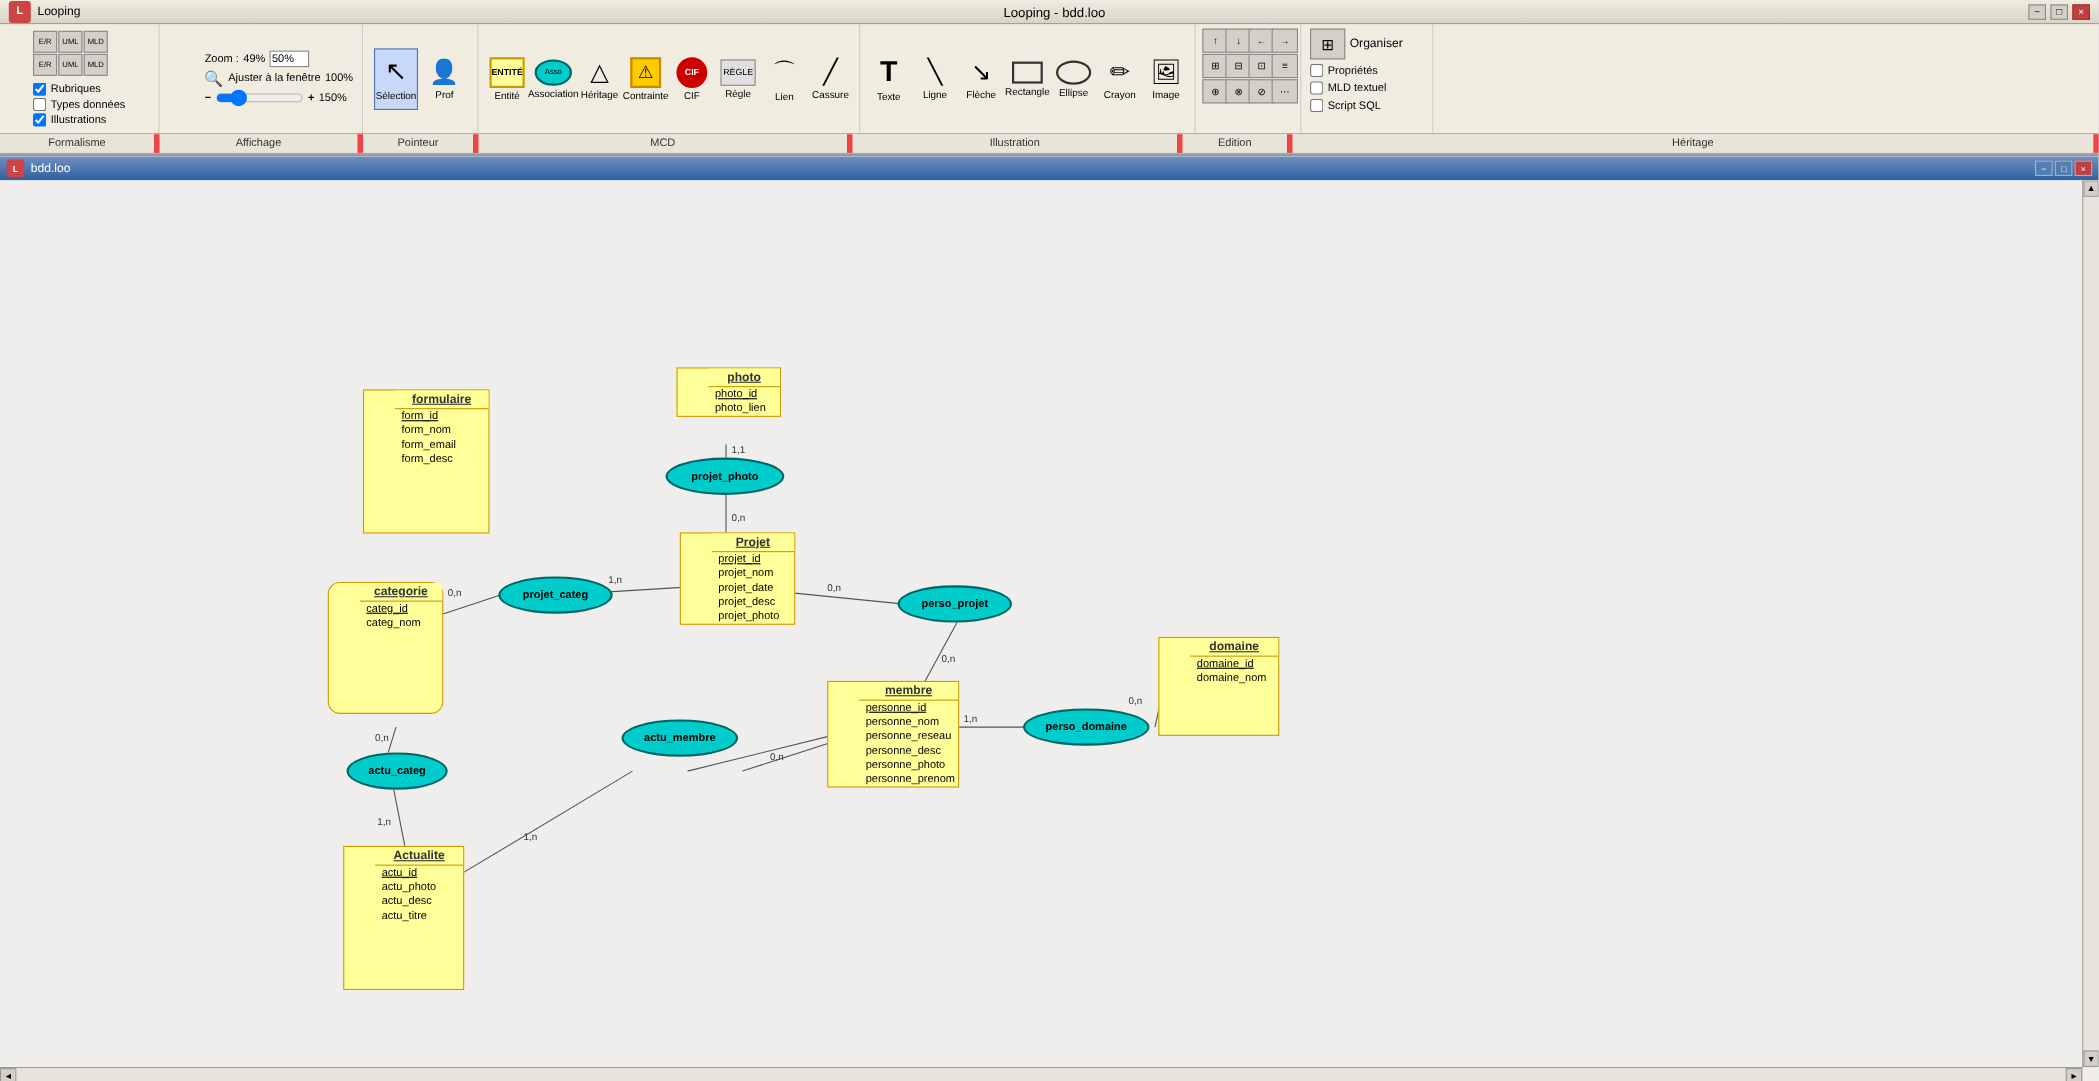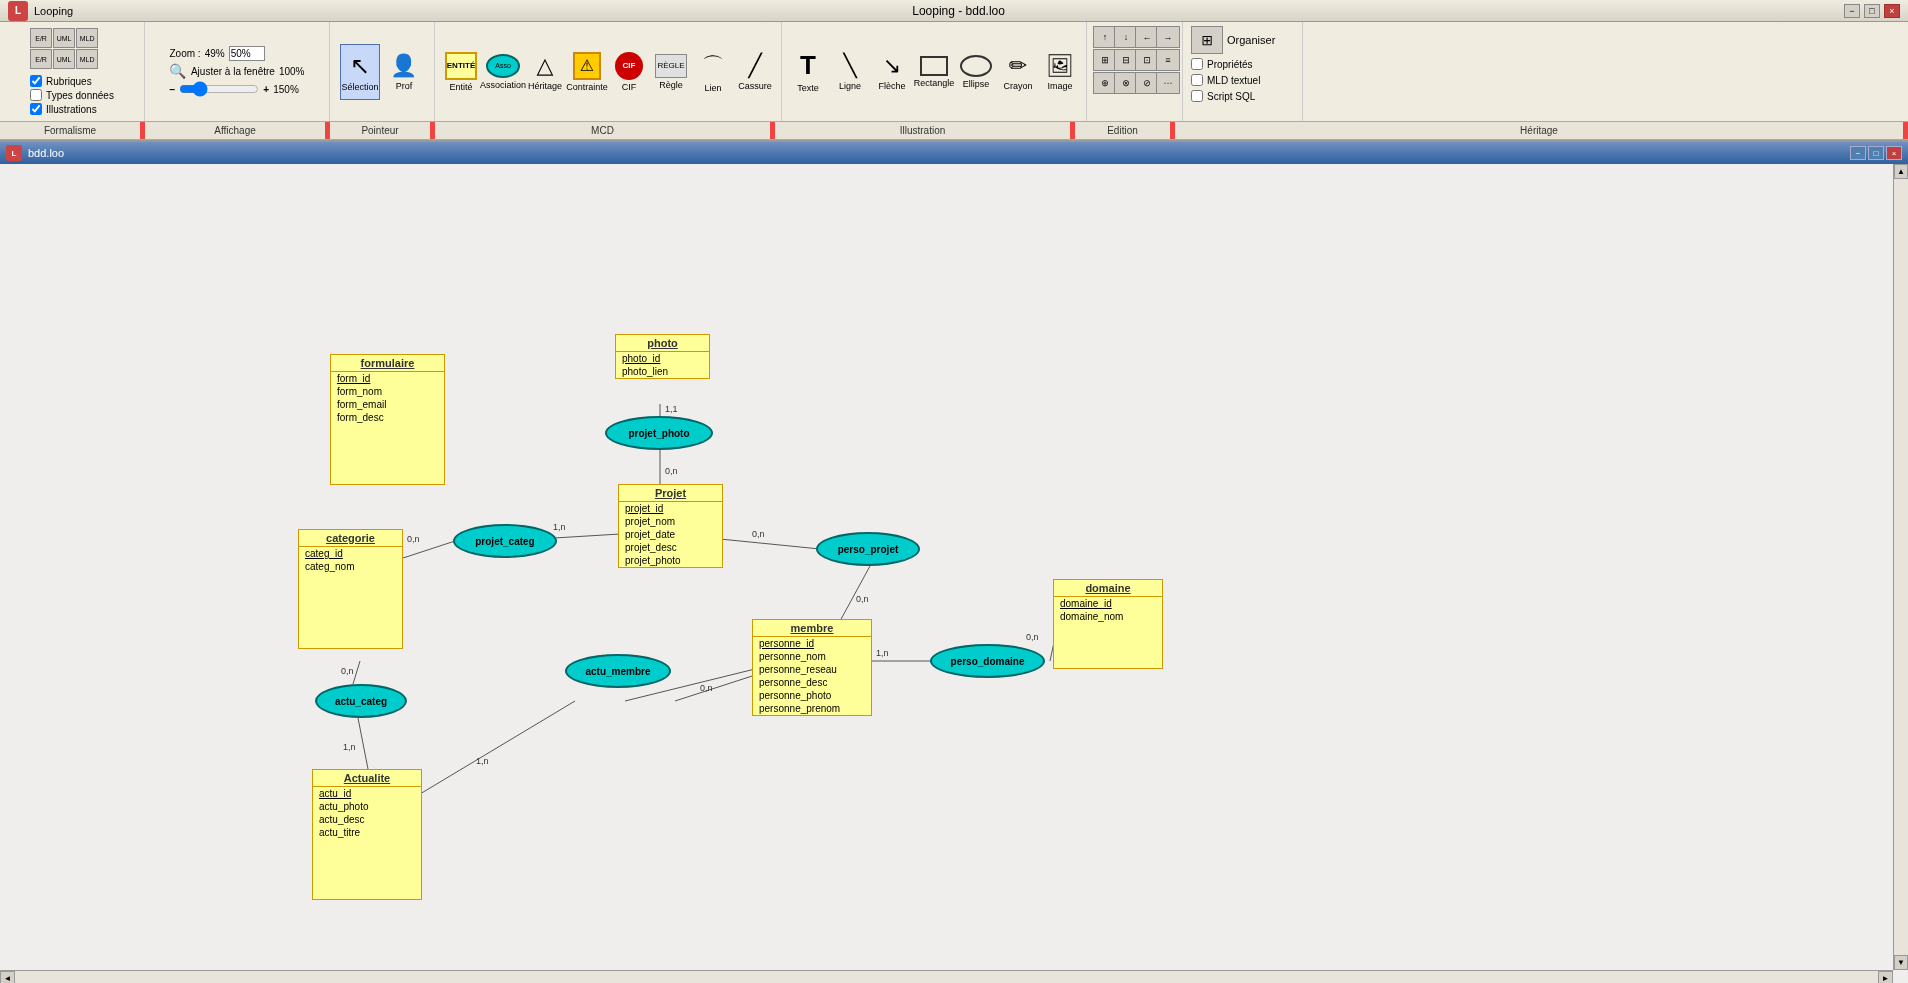--- a/index.html
+++ b/index.html
@@ -67,21 +67,21 @@
     }
     .toolbar-btn-selected { background: #c8d8f8; border: 1px solid #5070b0; }
     .toolbar-label { font-size: 9px; text-align: center; margin-top: 2px; }
 
     
     #formalisme-section { width: 140px; }
     .checkbox-row { display: flex; align-items: center; gap: 4px; font-size: 10px; }
     .checkbox-row input { width: 12px; height: 12px; }
 
     
-    #affichage-section { width: 180px; }
+    #affichage-section { width: 180px; align-items: flex-end; }
     .zoom-row { display: flex; align-items: center; gap: 4px; font-size: 10px; }
     .zoom-slider { width: 80px; }
 
     
     #section-labels {
       display: flex;
       height: 18px;
       border-bottom: 1px solid #aaa;
       background: #e8e4d8;
     }
@@ -158,20 +158,21 @@
       font-size: 8px; cursor: pointer;
     }
     .scroll-track { flex: 1; background: #e8e4dc; }
 
     
     .entity-box {
       position: absolute;
       background: #ffff99;
       border: 1px solid #cc9900;
       min-width: 90px;
+      padding-left: 28px;
     }
     .entity-title {
       background: #ffff99;
       border-bottom: 1px solid #cc9900;
       text-align: center;
       font-weight: bold;
       font-size: 11px;
       padding: 2px 4px;
       color: #333;
       text-decoration: underline;
@@ -489,21 +490,21 @@
 
         <div class="entity-box" style="left:618px;top:320px;width:105px;">
           <div class="entity-title">Projet</div>
           <div class="entity-key">projet_id</div>
           <div class="entity-attr">projet_nom</div>
           <div class="entity-attr">projet_date</div>
           <div class="entity-attr">projet_desc</div>
           <div class="entity-attr">projet_photo</div>
         </div>
 
-        <div class="entity-box" style="left:298px;top:365px;width:105px;">
+        <div class="entity-box" style="left:298px;top:365px;width:105px;border-radius:11px;">
           <div class="entity-title">categorie</div>
           <div class="entity-key">categ_id</div>
           <div class="entity-attr">categ_nom</div>
           <div style="height:75px;"></div>
         </div>
 
         <div class="entity-box" style="left:752px;top:455px;width:120px;">
           <div class="entity-title">membre</div>
           <div class="entity-key">personne_id</div>
           <div class="entity-attr">personne_nom</div>

